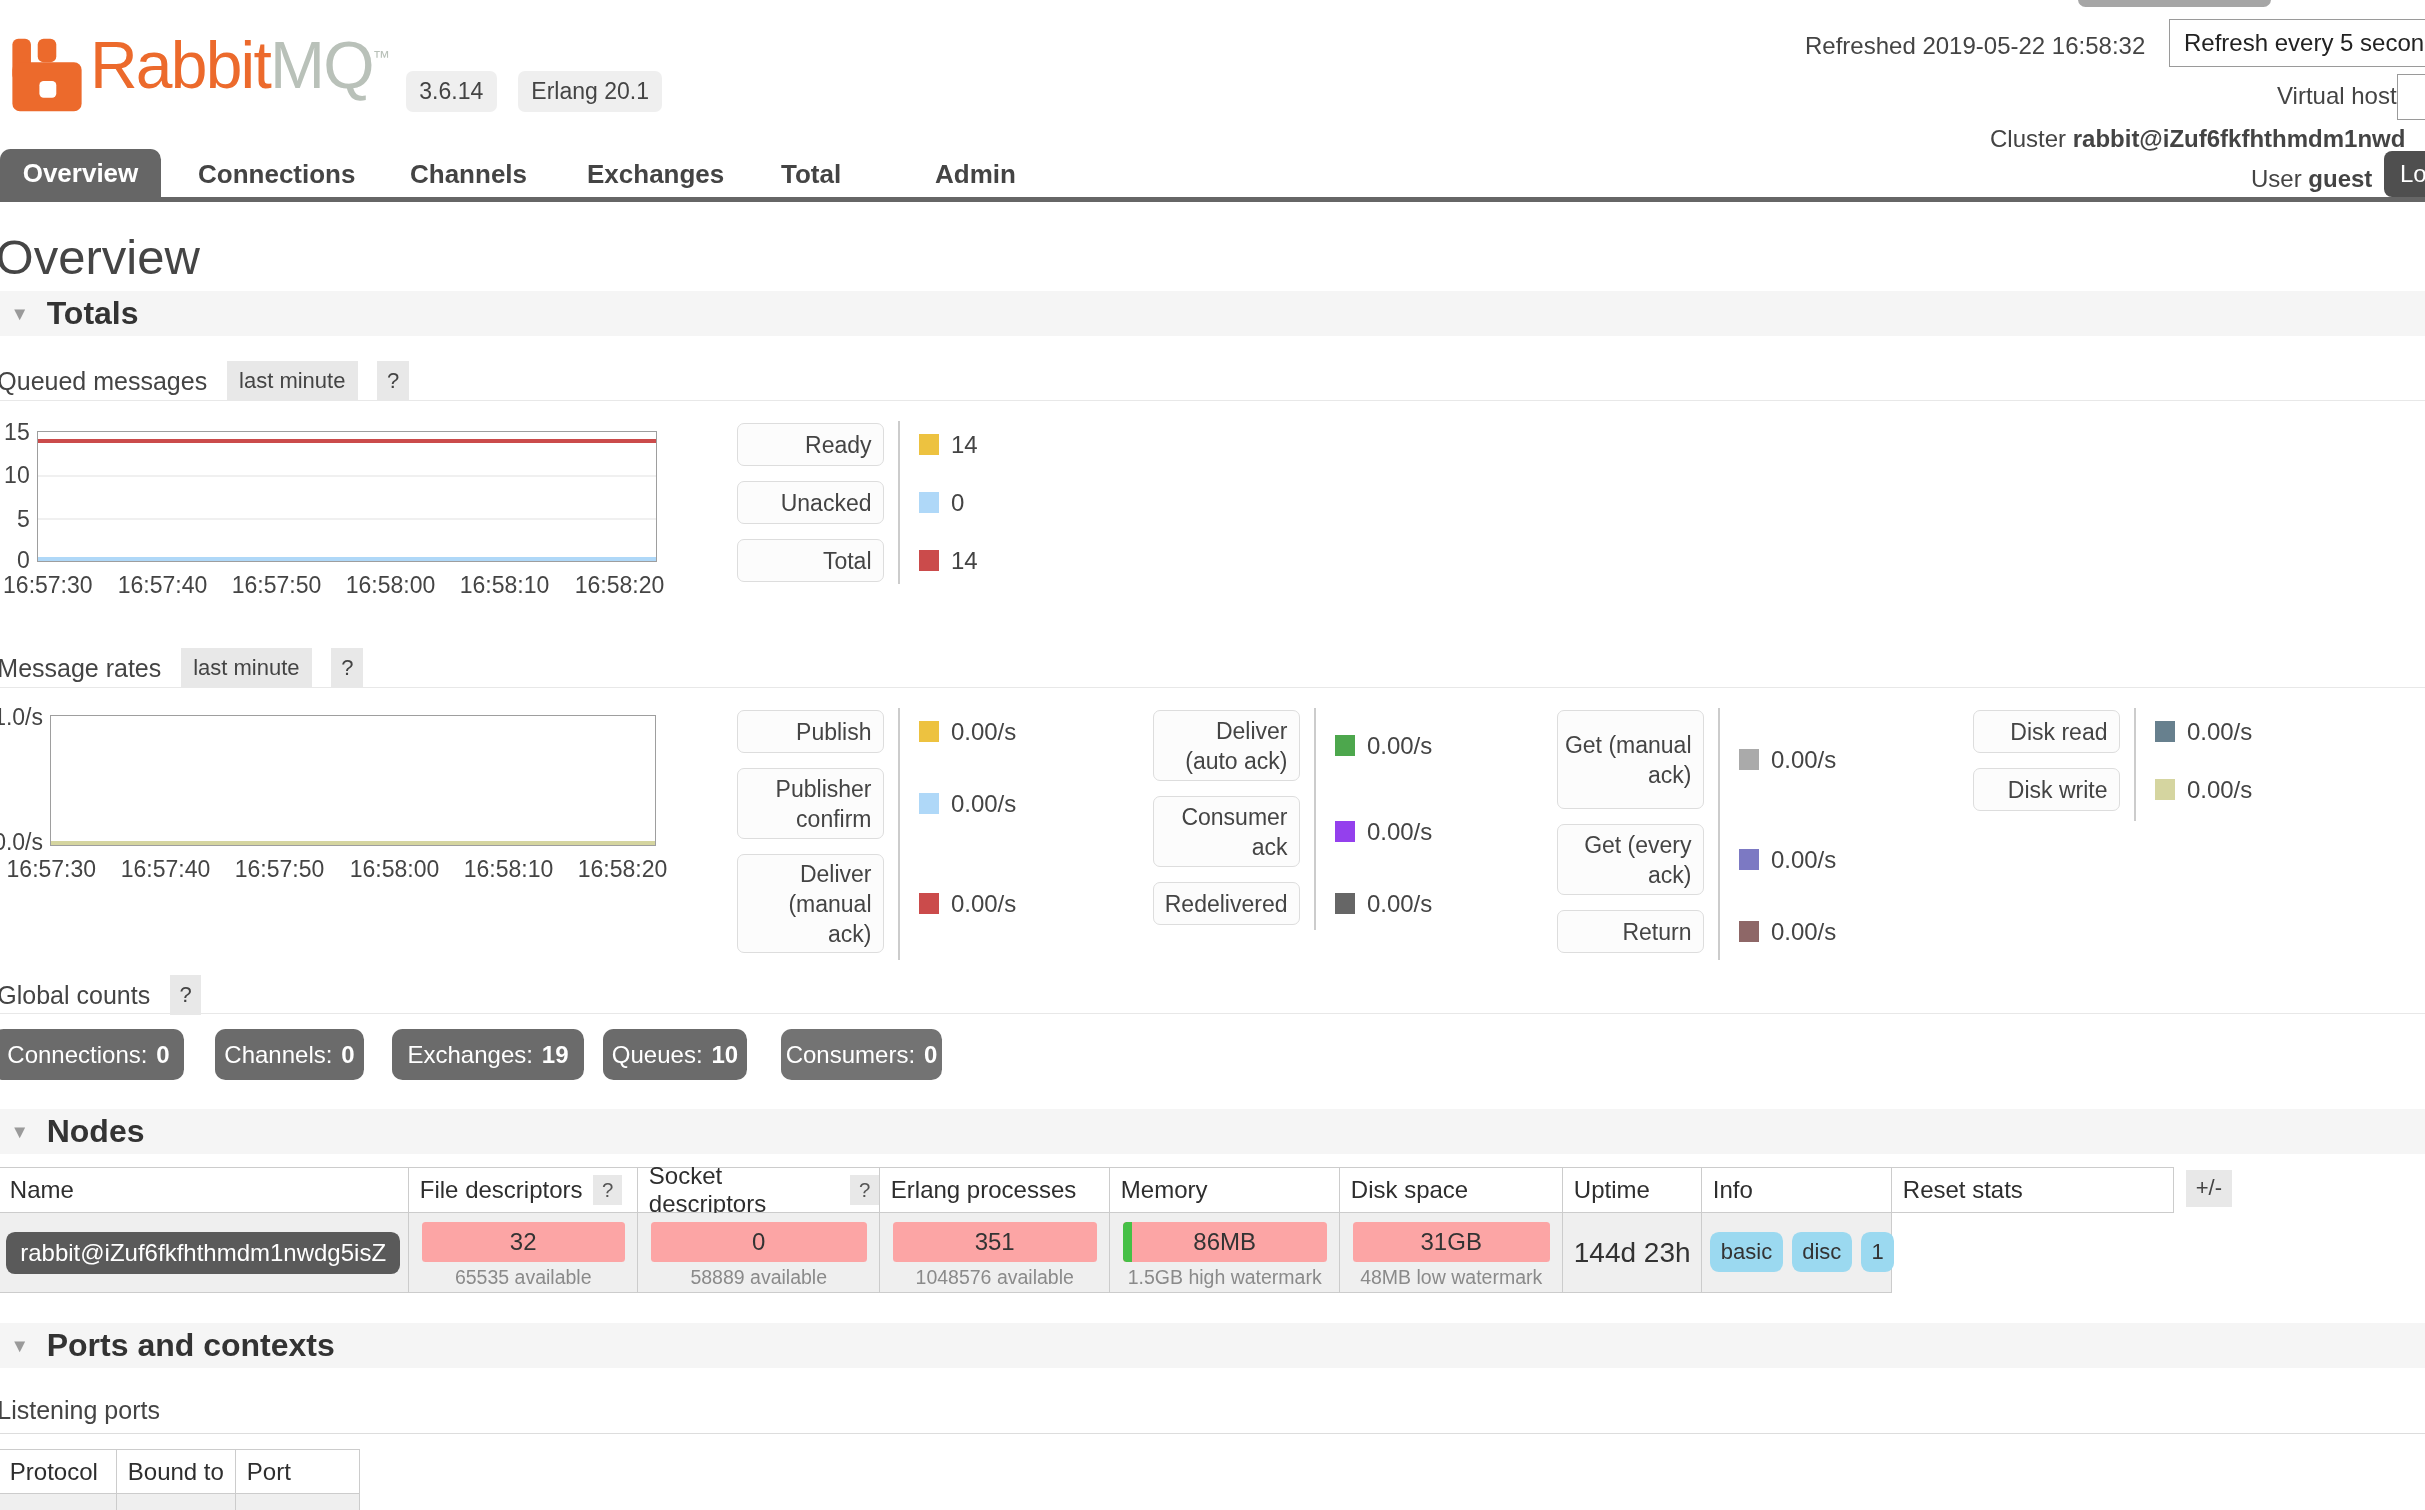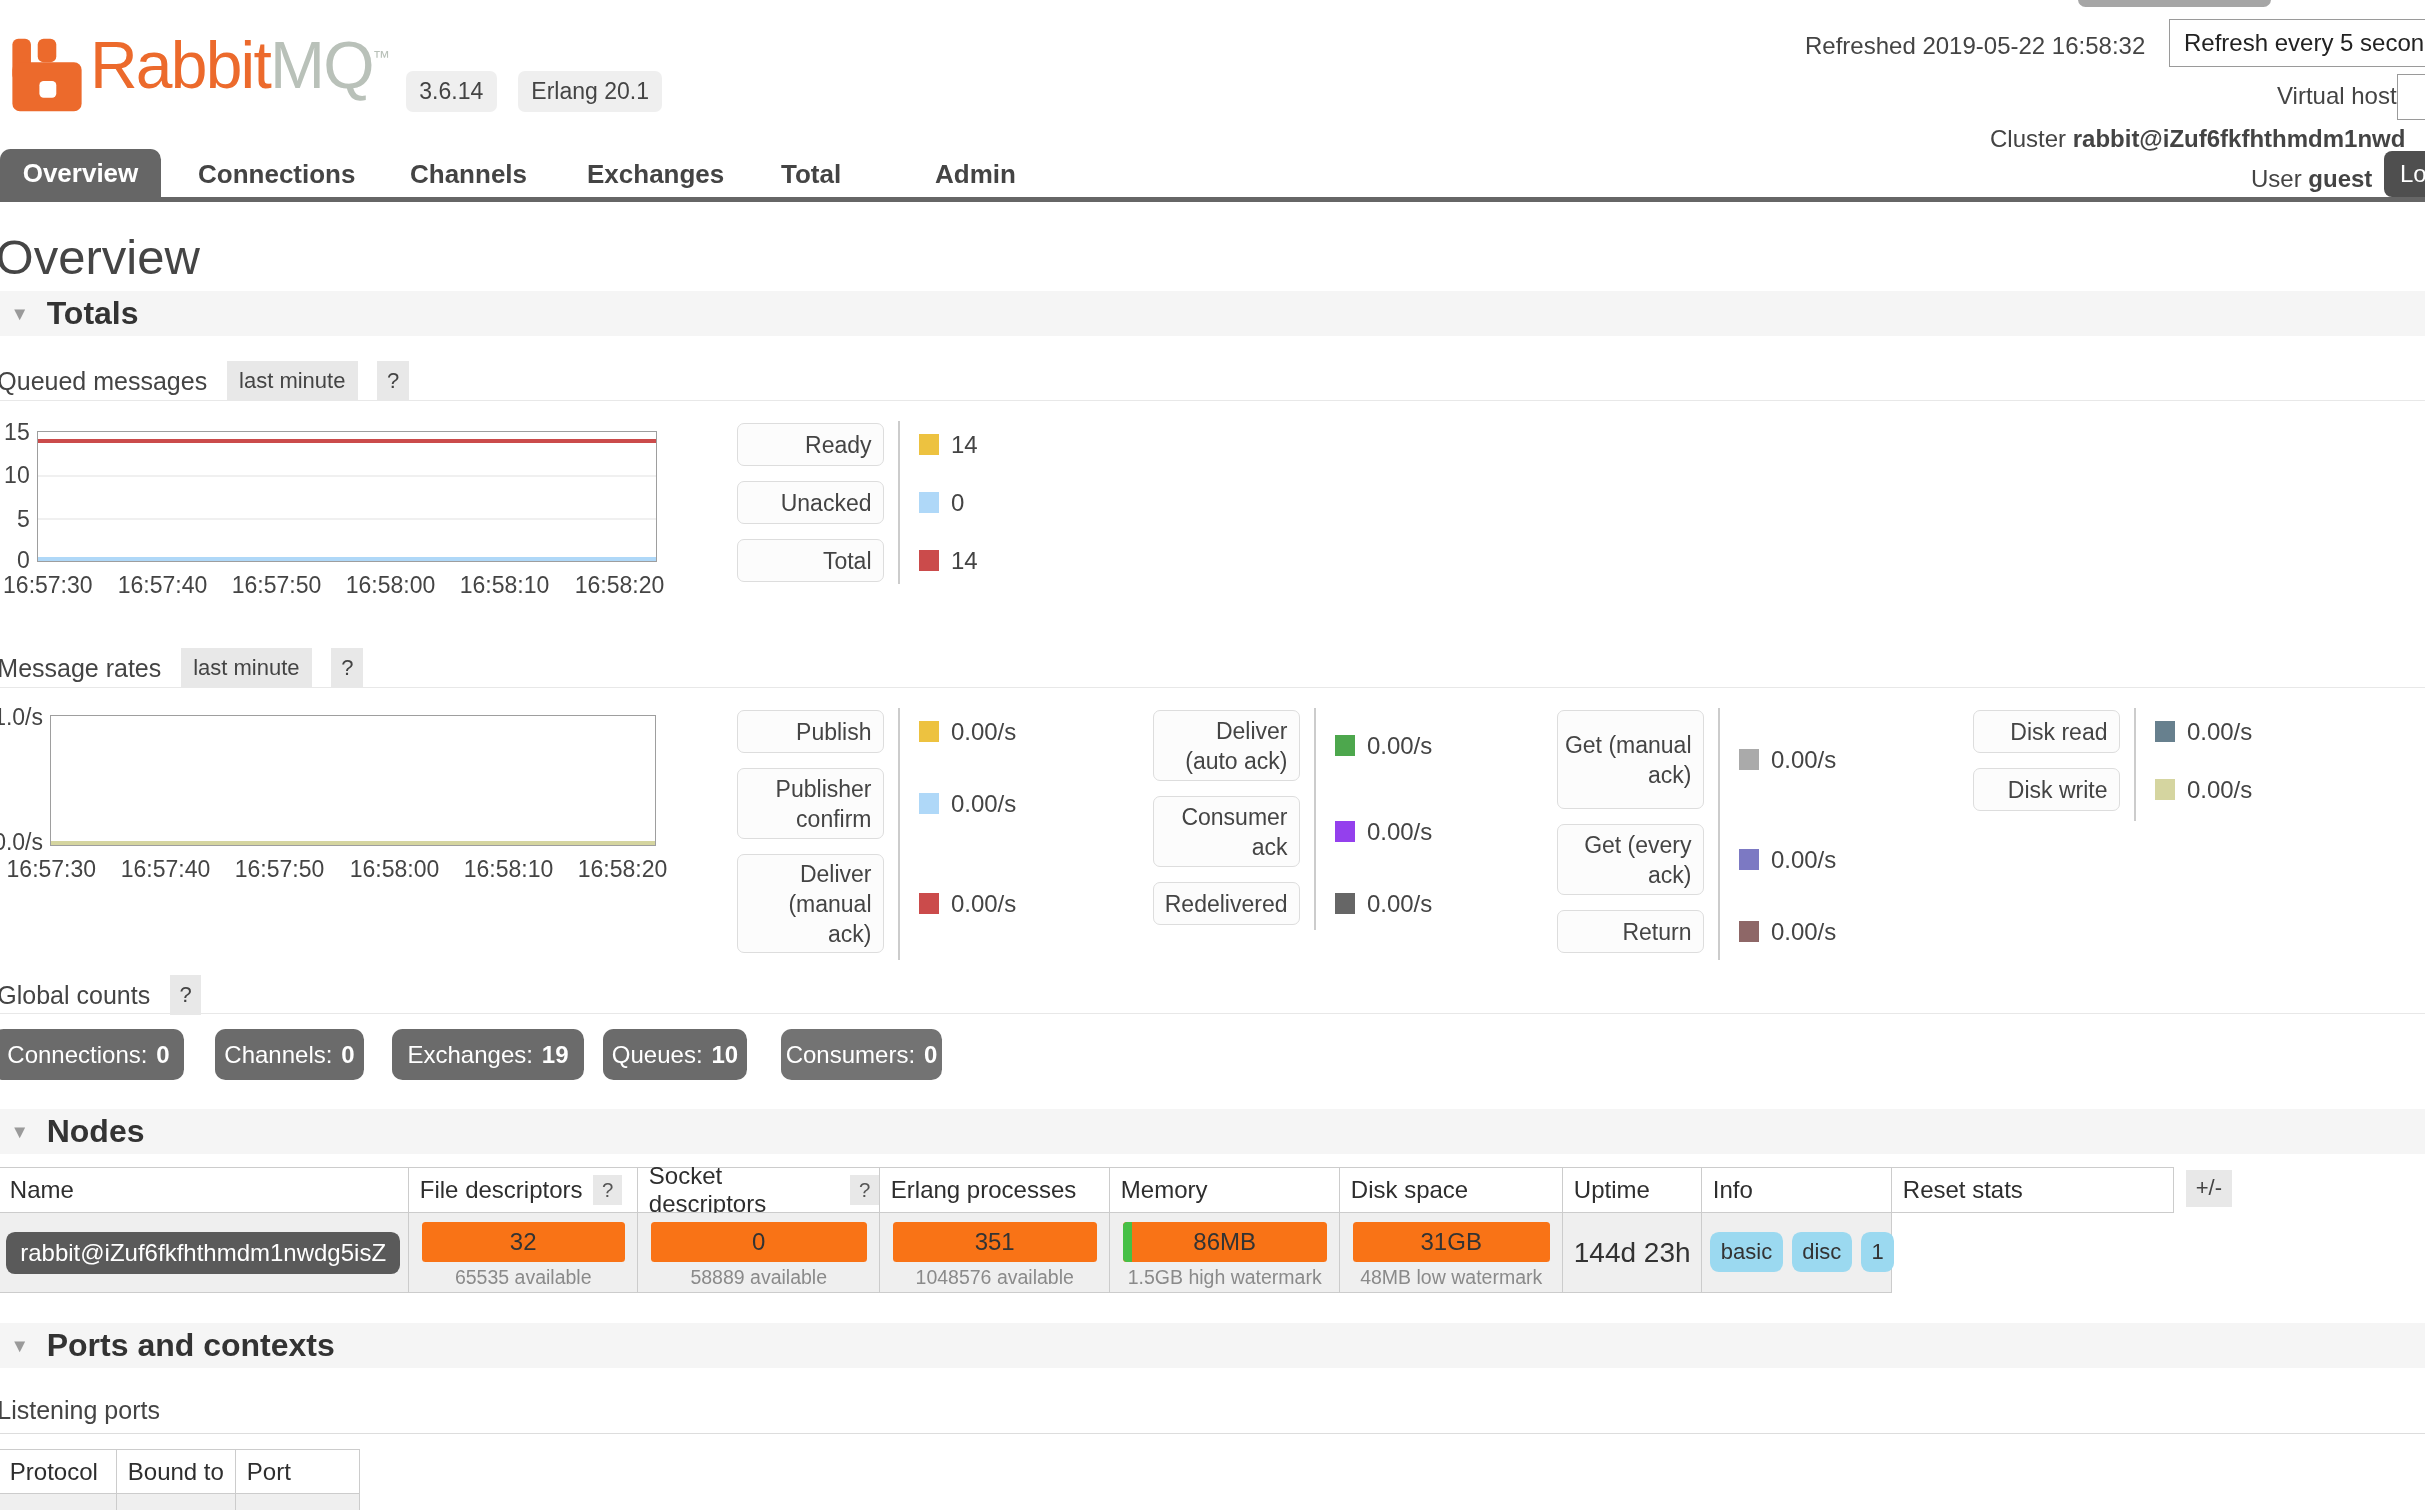--- a/index.html
+++ b/index.html
@@ -54,21 +54,21 @@
           grid-template-columns:410px 229px 242px 230px 230px 223px 139px 190px 282px;
           border-top:0.9px solid #ccc;border-left:0.9px solid #ccc;background:#fff}
   .hc{height:45px;border-right:0.9px solid #ccc;border-bottom:0.9px solid #ccc;box-sizing:border-box;
       display:flex;align-items:center;gap:10.6px;padding-left:10.6px;font-size:24px;color:#2e2e2e;background:#fff}
   .hbdg{background:#e8e8e8;padding:3.5px 8.9px;font-size:20.4px;color:#555}
   .dc{height:80px;border-right:0.9px solid #ccc;border-bottom:0.9px solid #ccc;box-sizing:border-box;
       background:#efefef;position:relative}
   .nbadge{position:absolute;left:7px;top:18.6px;height:42px;background:#5a5a5a;border-radius:8.9px;color:#fff;
           display:flex;align-items:center;padding:0 14px;font-size:24px;white-space:nowrap}
   .cellpad{padding:8.9px 12.4px 0}
-  .gbar{height:40px;background:#f97316;border-radius:3.5px;display:flex;align-items:center;justify-content:center;
+  .gbar{height:40px;background:#fca5a5;border-radius:3.5px;display:flex;align-items:center;justify-content:center;
         font-size:24px;color:#333;position:relative;overflow:hidden}
   .gbar .fill{position:absolute;left:0;top:0;bottom:0;background:#46c046;border-radius:3.5px 0 0 3.5px}
   .sub{text-align:center;font-size:19.5px;color:#8a8a8a;margin-top:4.4px;white-space:nowrap}
   .plaincell{display:flex;align-items:center;justify-content:center;height:100%;font-size:28px;color:#333}
   .ibadges{display:flex;align-items:center;gap:8.9px;padding:18.6px 0 0 8px}
   .ibadge{background:#9bd9f0;border-radius:8.9px;padding:7px 10.6px;font-size:22px;color:#333}
   .rbtns{display:flex;align-items:center;gap:9.7px;padding:17.7px 0 0 8.9px}
   .rbtn{background:#5a5a5a;border-radius:8.9px;color:#fff;height:43px;display:flex;align-items:center;
         padding:0 14px;font-size:23px;white-space:nowrap}
   .pm{position:absolute;left:2186px;top:1170px;background:#e8e8e8;padding:5.3px 9.7px;font-size:22px;color:#444}

